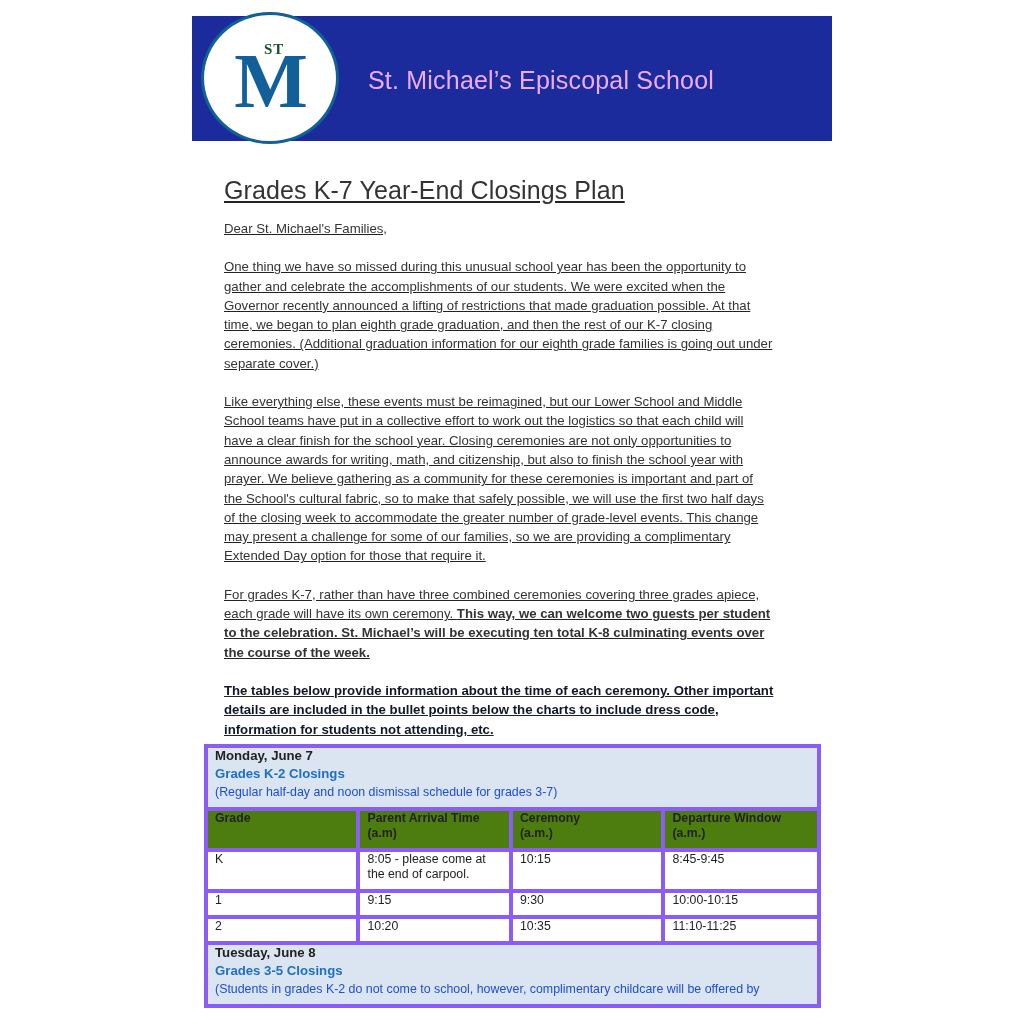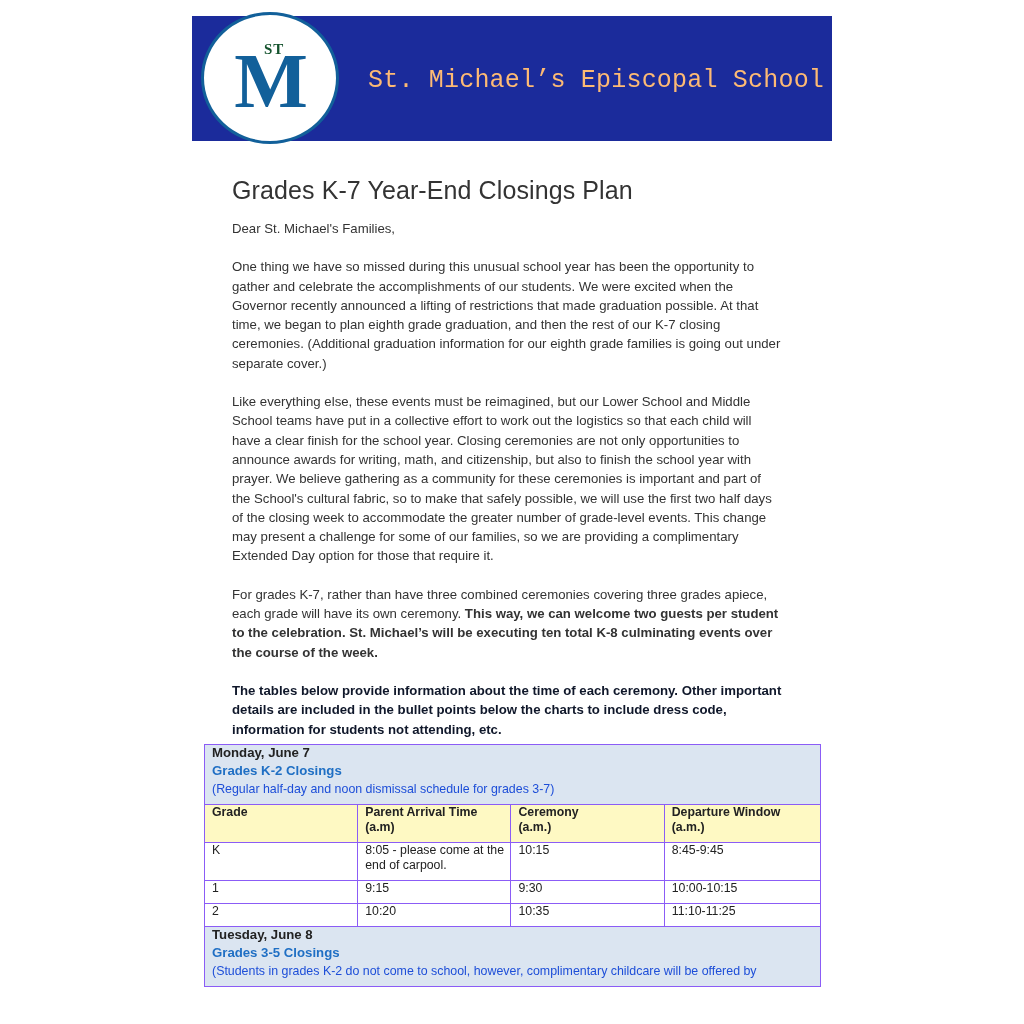--- a/index.html
+++ b/index.html
@@ -69,32 +69,33 @@
     font-family: "Liberation Serif", serif;
     font-size: 15px;
     font-weight: bold;
     color: #14532d;
     letter-spacing: 1px;
   }
   .banner-title {
     position: absolute;
     left: 176px;
     top: 50px;
-    font-family: Liberation Mono, monospace;
+    font-family: Liberation Sans, sans-serif;
     font-size: 25px;
-    color: #fdba74;
+    color: #f0abfc;
     letter-spacing: 0.2px;
   }
 
   
   .content {
     position: absolute;
-    left: 232px;
+    left: 224px;
     top: 176px;
     width: 562px;
+    text-decoration: underline;
   }
   h1.doc-title {
     margin: 0 0 14px 0;
     font-size: 25px;
     font-weight: normal;
     color: #333333;
     letter-spacing: 0.1px;
   }
   p.para {
     margin: 0 12px 19px 0;
@@ -119,21 +120,21 @@
     left: 204px;
     top: 744px;
     width: 617px;
   }
   table.sched {
     border-collapse: collapse;
     width: 617px;
     table-layout: fixed;
   }
   table.sched td, table.sched th {
-    border: 1px solid #8b5cf6;
+    border: 4px solid #8b5cf6;
     padding: 0 6px 7px 7px;
     font-size: 12.3px;
     color: #222222;
     vertical-align: top;
     text-align: left;
     line-height: 15px;
   }
   .banner-row td {
     background: #dbe5f1;
     text-align: center;
@@ -161,21 +162,21 @@
     display: block;
     line-height: 16px;
   }
   .col-grade   { width: 152px; }
   .col-arrival { width: 152px; }
   .col-ceremony{ width: 152px; }
   .col-depart  { width: 155px; }
   th.hdr {
     font-weight: bold;
     font-size: 12.5px;
-    background: #fef9c3;
+    background: #4d7c0f;
   }
   .hdr-sub { font-weight: bold; display: block; }
 </style>
 </head>
 <body>
 
 <div class="page">
 
   <div class="banner">
     <div class="logo-wrap">

